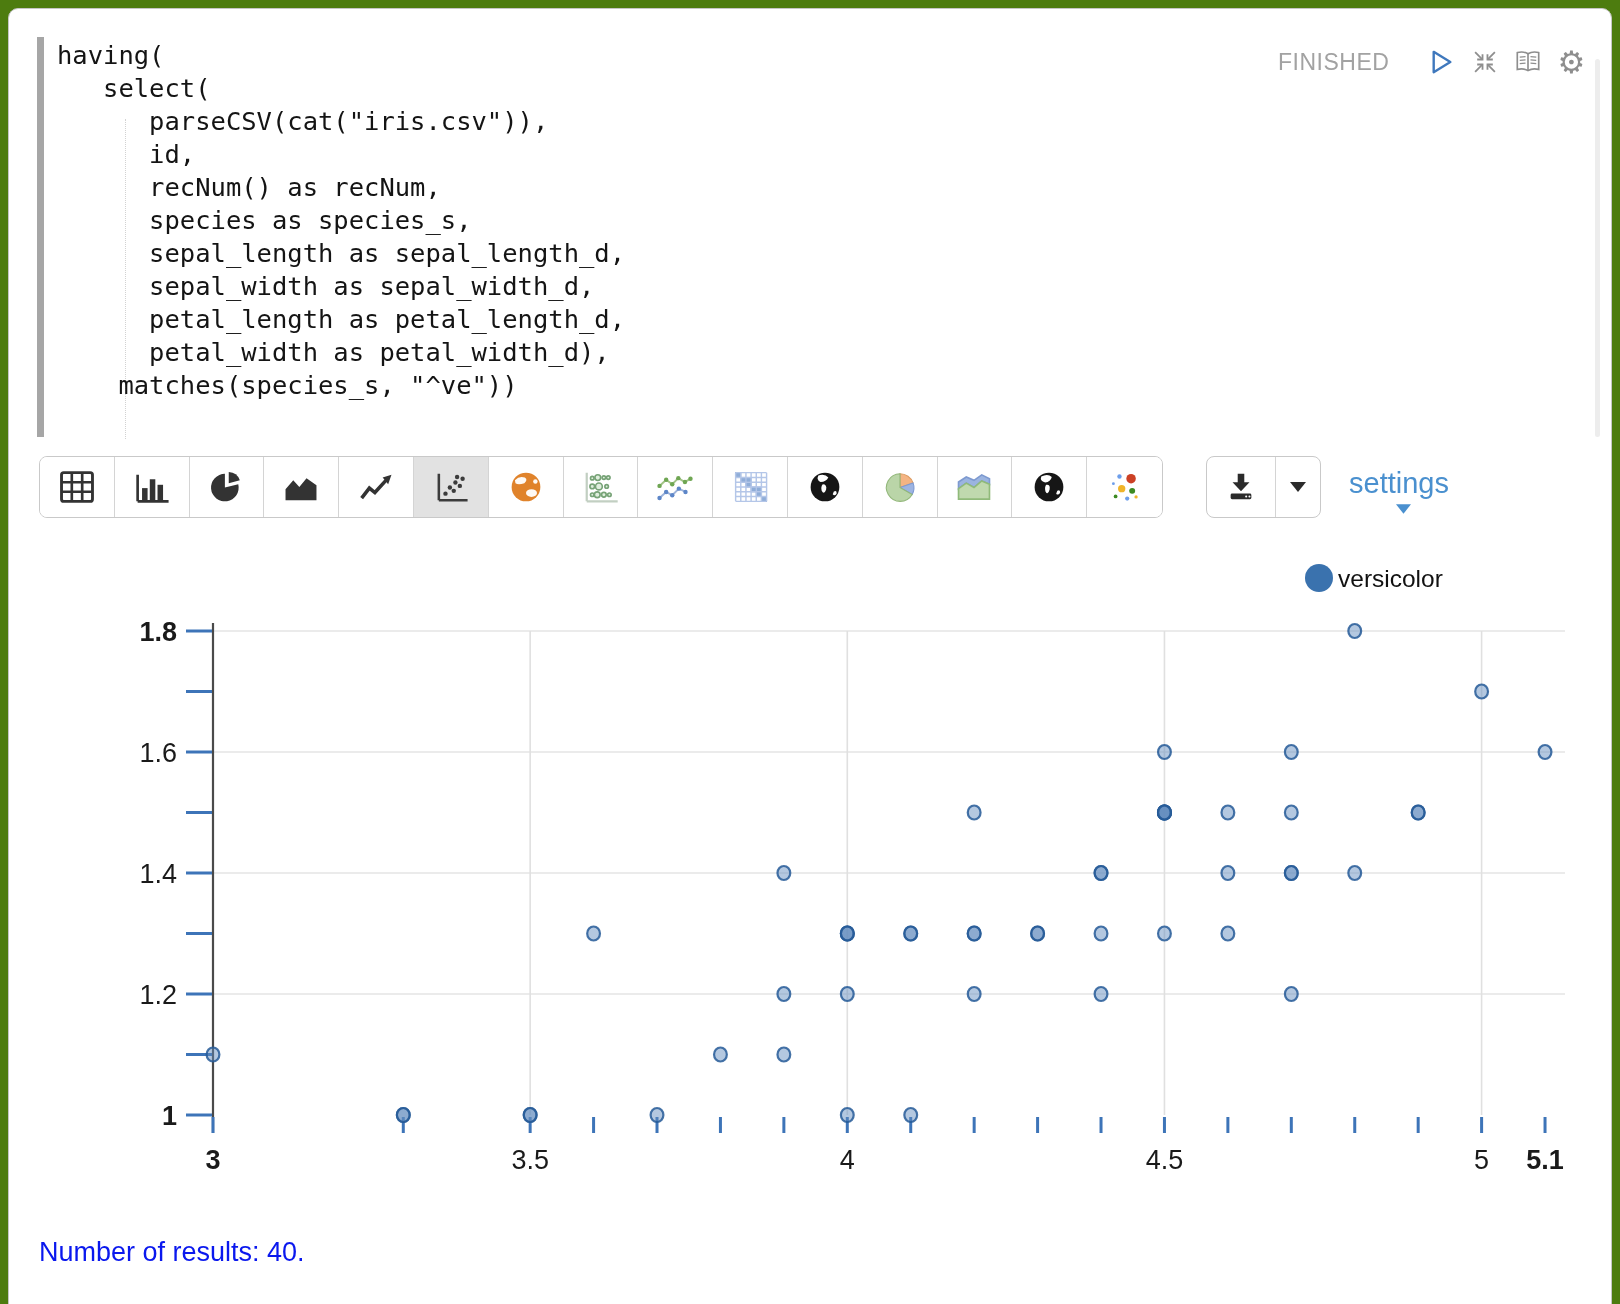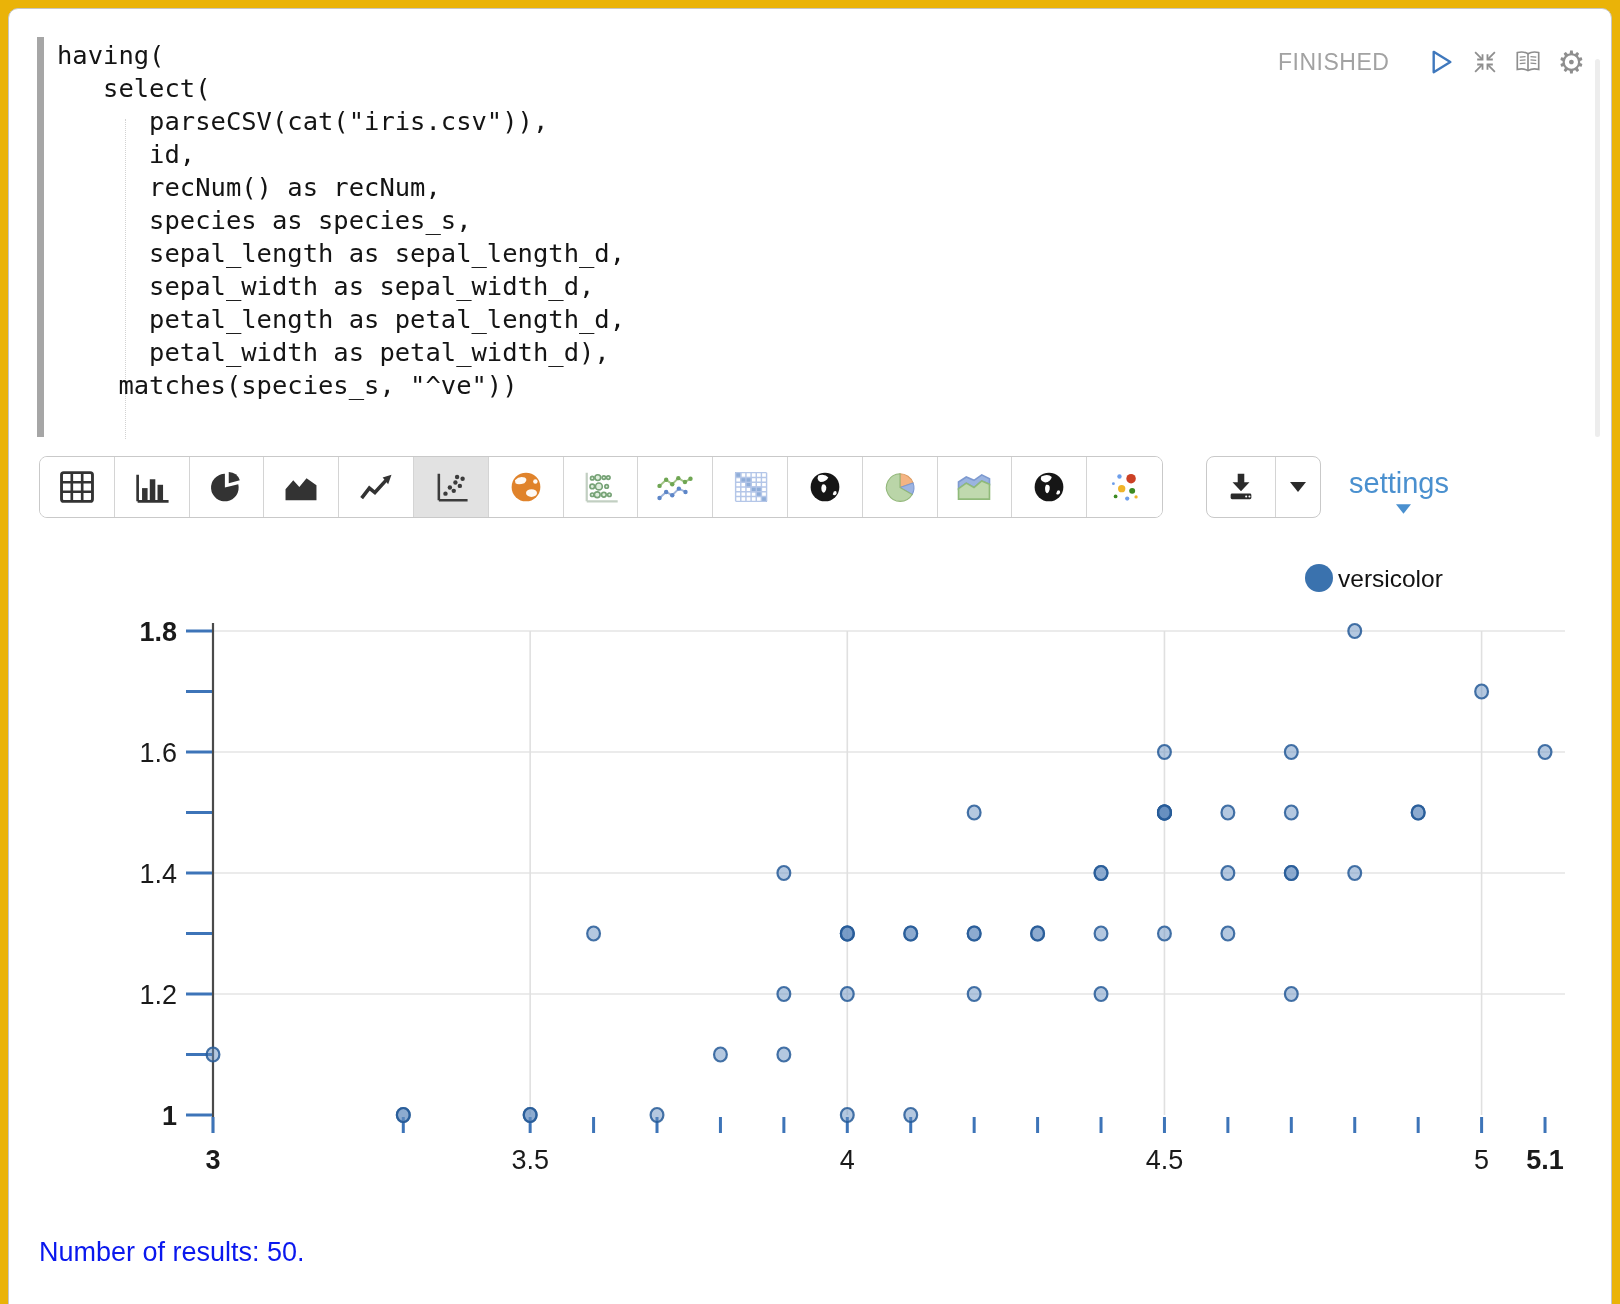--- a/index.html
+++ b/index.html
@@ -1,17 +1,17 @@
 <!DOCTYPE html>
 <html><head>
 <meta charset="utf-8">
 <style>
   html,body{margin:0;padding:0;background:#fff;width:1620px;height:1304px;overflow:hidden;
     font-family:"Liberation Sans",sans-serif;}
-  .page{position:relative;width:1620px;height:1304px;background:#eab308;overflow:hidden;}
+  .page{position:relative;width:1620px;height:1304px;background:#4d7c0f;overflow:hidden;}
   .cell{position:absolute;left:8px;top:8px;width:1602px;height:1380px;
     border:1.5px solid #c6c6c6;border-radius:10px;background:#fff;}
   
   .gutter-bar{position:absolute;left:28px;top:28px;width:7px;height:400px;background:#a6a6a6;}
   .indent-guide{position:absolute;left:116px;top:110px;height:320px;width:0;
     border-left:1.6px dotted #d2d2d2;}
   .code{position:absolute;left:48px;top:30px;margin:0;
     font-family:"DejaVu Sans Mono","Liberation Mono",monospace;
     font-size:25.5px;line-height:33px;color:#141414;white-space:pre;}
   .editor-scrollbar{position:absolute;left:1586px;top:50px;width:5px;height:378px;
@@ -402,15 +402,15 @@
             <ellipse cx="1028.5899999999997" cy="392.5" rx="6.4" ry="7" fill="rgba(98,140,190,0.48)" stroke="rgba(38,90,152,0.85)" stroke-width="2.2"></ellipse>
             <ellipse cx="204" cy="513.5" rx="6.4" ry="7" fill="rgba(98,140,190,0.48)" stroke="rgba(38,90,152,0.85)" stroke-width="2.2"></ellipse>
             <ellipse cx="901.7299999999997" cy="392.5" rx="6.4" ry="7" fill="rgba(98,140,190,0.48)" stroke="rgba(38,90,152,0.85)" stroke-width="2.2"></ellipse>
           </g>
           <g>
             <circle cx="1310" cy="37" r="14" fill="#3a72ae"></circle>
             <text x="1329" y="46" font-size="24.5" fill="#111">versicolor</text>
           </g>
         </svg></div>
 
-    <div class="results-text">Number of results: 50.</div>
+    <div class="results-text">Number of results: 40.</div>
   </div>
 </div>
 
 </body></html>

